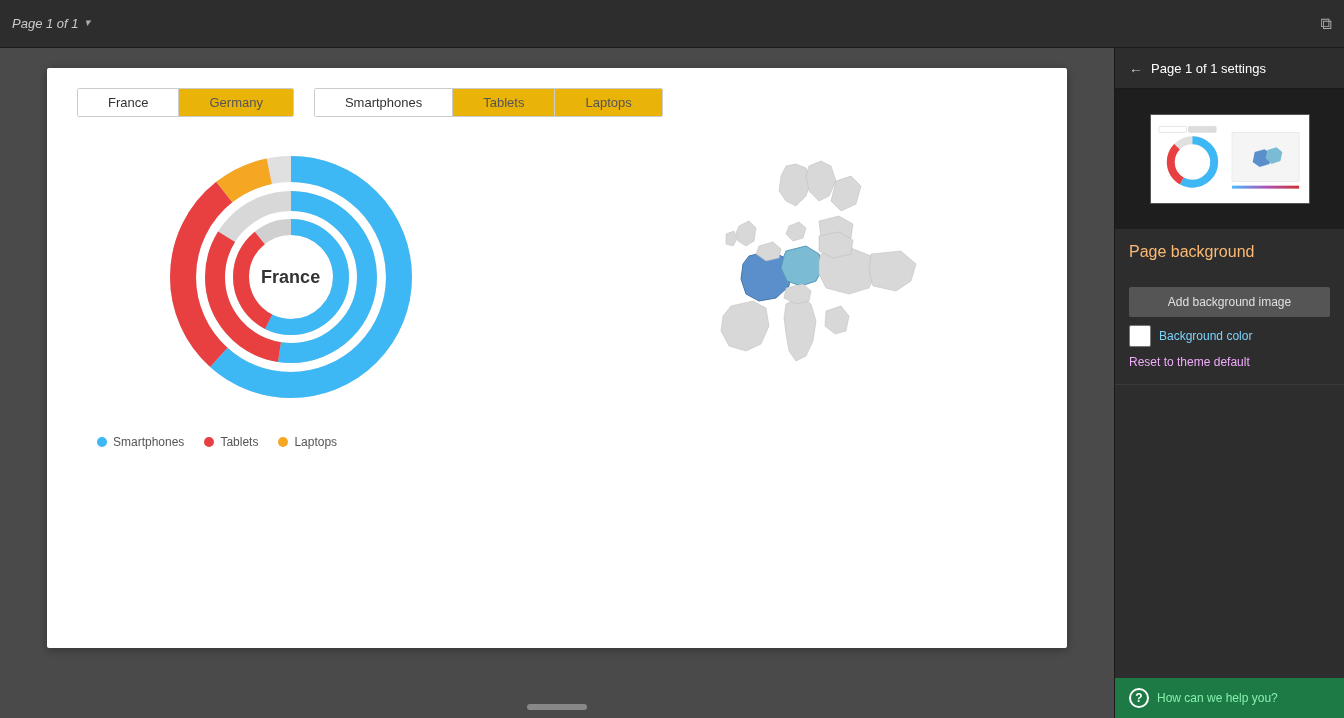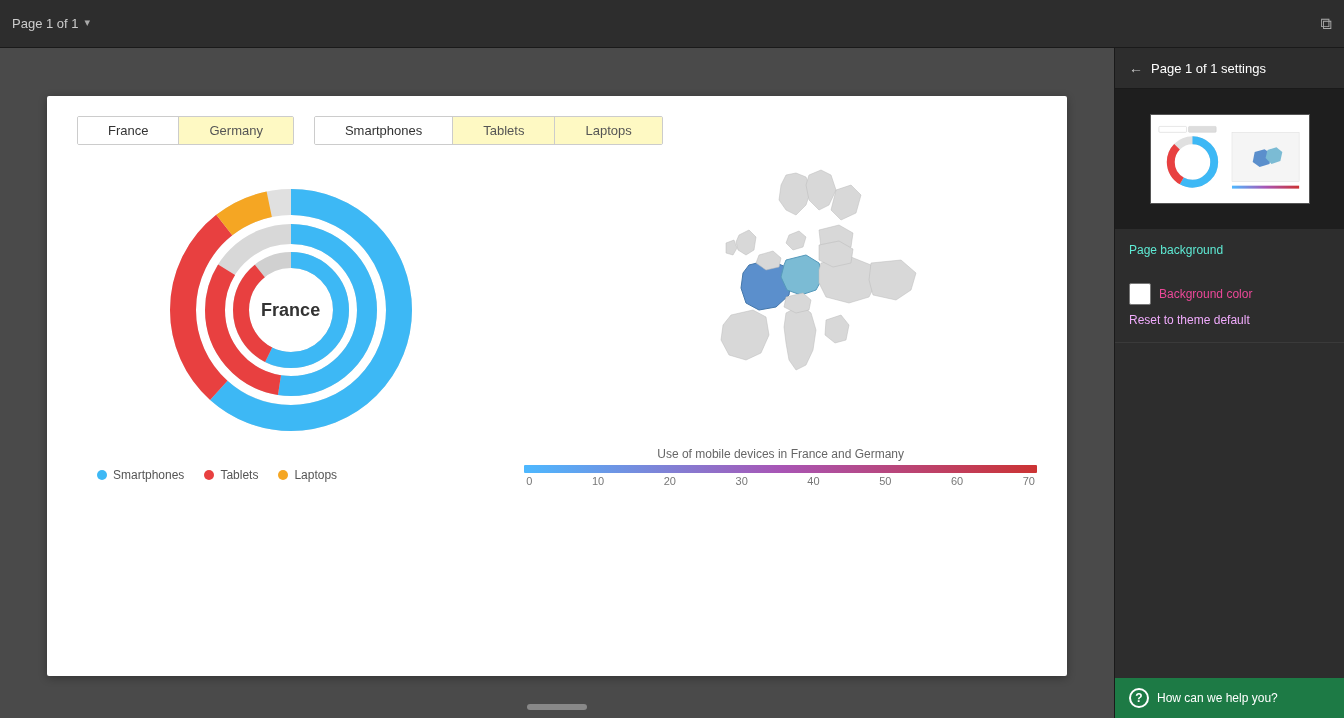--- a/index.html
+++ b/index.html
@@ -13,20 +13,21 @@
       align-items: center;
       padding: 0 12px;
       border-bottom: 1px solid #1a1a1a;
       flex-shrink: 0;
     }
     .top-bar-title {
       color: #ccc;
       font-size: 13px;
       display: flex;
       gap: 6px;
+      font-style: italic;
     }
     .top-bar-title .chevron { font-size: 11px; color: #aaa; }
     .copy-icon {
       margin-left: auto;
       color: #aaa;
       font-size: 16px;
       cursor: pointer;
     }
 
     
@@ -53,21 +54,20 @@
     .report-page {
       background: #fff;
       width: 1020px;
       max-width: 100%;
       height: 580px;
       border-radius: 2px;
       box-shadow: 0 2px 8px rgba(0,0,0,0.3);
       padding: 20px 30px;
       position: relative;
       overflow: hidden;
-      margin-top: 28px;
     }
 
     
     .tabs-container {
       display: flex;
       align-items: stretch;
       margin-bottom: 10px;
     }
     .tab-group {
       display: flex;
@@ -75,21 +75,21 @@
       border-radius: 2px;
       overflow: hidden;
     }
     .tab-group + .tab-group {
       margin-left: 20px;
     }
     .tab-item {
       padding: 6px 30px;
       font-size: 13px;
       color: #555;
-      background: #fef9c3;
+      background: #eab308;
       cursor: pointer;
       border-right: 1px solid #ccc;
     }
     .tab-item:last-child { border-right: none; }
     .tab-item.active {
       background: #fff;
       color: #333;
       font-weight: 500;
     }
 
@@ -233,22 +233,22 @@
       overflow: hidden;
       position: relative;
     }
 
     
     .panel-section {
       padding: 14px;
       border-bottom: 1px solid #3a3a3a;
     }
     .section-label {
-      color: #5eead4;
-      font-size: 12px;
+      color: #fdba74;
+      font-size: 16px;
       margin-bottom: 26px;
     }
 
     .add-bg-btn {
       width: 100%;
       background: #555;
       color: #e0e0e0;
       border: none;
       padding: 8px 12px;
       font-size: 12px;
@@ -265,21 +265,21 @@
     }
     .color-swatch {
       width: 22px;
       height: 22px;
       background: #fff;
       border: 1px solid #777;
       border-radius: 2px;
       cursor: pointer;
     }
     .bg-color-label {
-      color: #ec4899;
+      color: #7dd3fc;
       font-size: 12px;
     }
 
     .reset-link {
       color: #f0abfc;
       font-size: 12px;
       cursor: pointer;
       text-decoration: none;
       margin-top: 8px;
       display: inline-block;
@@ -314,21 +314,21 @@
       border: 2px solid #fff;
       border-radius: 50%;
       display: flex;
       align-items: center;
       justify-content: center;
       color: #fff;
       font-size: 12px;
       font-weight: bold;
     }
     .help-text {
-      color: #ffffff;
+      color: #86efac;
       font-size: 12px;
       font-weight: 500;
     }
 
     
     .donut-svg {
       position: absolute;
       top: 0; left: 0;
     }
     .donut-label {
@@ -452,34 +452,20 @@
               <path d="M195,142 L212,138 L220,145 L218,155 L205,158 L193,152 Z" fill="#d8d8d8" stroke="#bbb" stroke-width="0.5"></path>
 
               <path d="M198,80 L208,76 L215,82 L212,92 L202,95 L195,88 Z" fill="#d8d8d8" stroke="#bbb" stroke-width="0.5"></path>
 
               <path d="M168,100 L182,96 L190,103 L188,112 L175,115 L165,108 Z" fill="#d8d8d8" stroke="#bbb" stroke-width="0.5"></path>
 
               <path d="M228,90 L248,86 L262,94 L260,108 L242,112 L228,105 Z" fill="#d8d8d8" stroke="#bbb" stroke-width="0.5"></path>
             </svg>
           </div>
 
-          <div class="color-bar-container">
-            <div class="color-bar-title">Use of mobile devices in France and Germany</div>
-            <div class="color-bar"></div>
-            <div class="color-bar-labels">
-              <span>0</span>
-              <span>10</span>
-              <span>20</span>
-              <span>30</span>
-              <span>40</span>
-              <span>50</span>
-              <span>60</span>
-              <span>70</span>
-            </div>
-          </div>
         </div>
 
       </div>
 
     </div>
 
     <div class="scroll-handle"></div>
   </div>
 
   <div class="right-panel">
@@ -513,20 +499,21 @@
               <stop offset="100%" stop-color="#cc3333"></stop>
             </linearGradient>
           </defs>
           <rect x="82" y="72" width="68" height="3" fill="url(#minibar)"></rect>
         </svg>
       </div>
     </div>
 
     <div class="panel-section">
       <div class="section-label">Page background</div>
+      <button class="add-bg-btn">Add background image</button>
       <div class="bg-color-row">
         <div class="color-swatch"></div>
         <span class="bg-color-label">Background color</span>
       </div>
       <a class="reset-link">Reset to theme default</a>
     </div>
 
 
     <div style="flex:1"></div>
 

